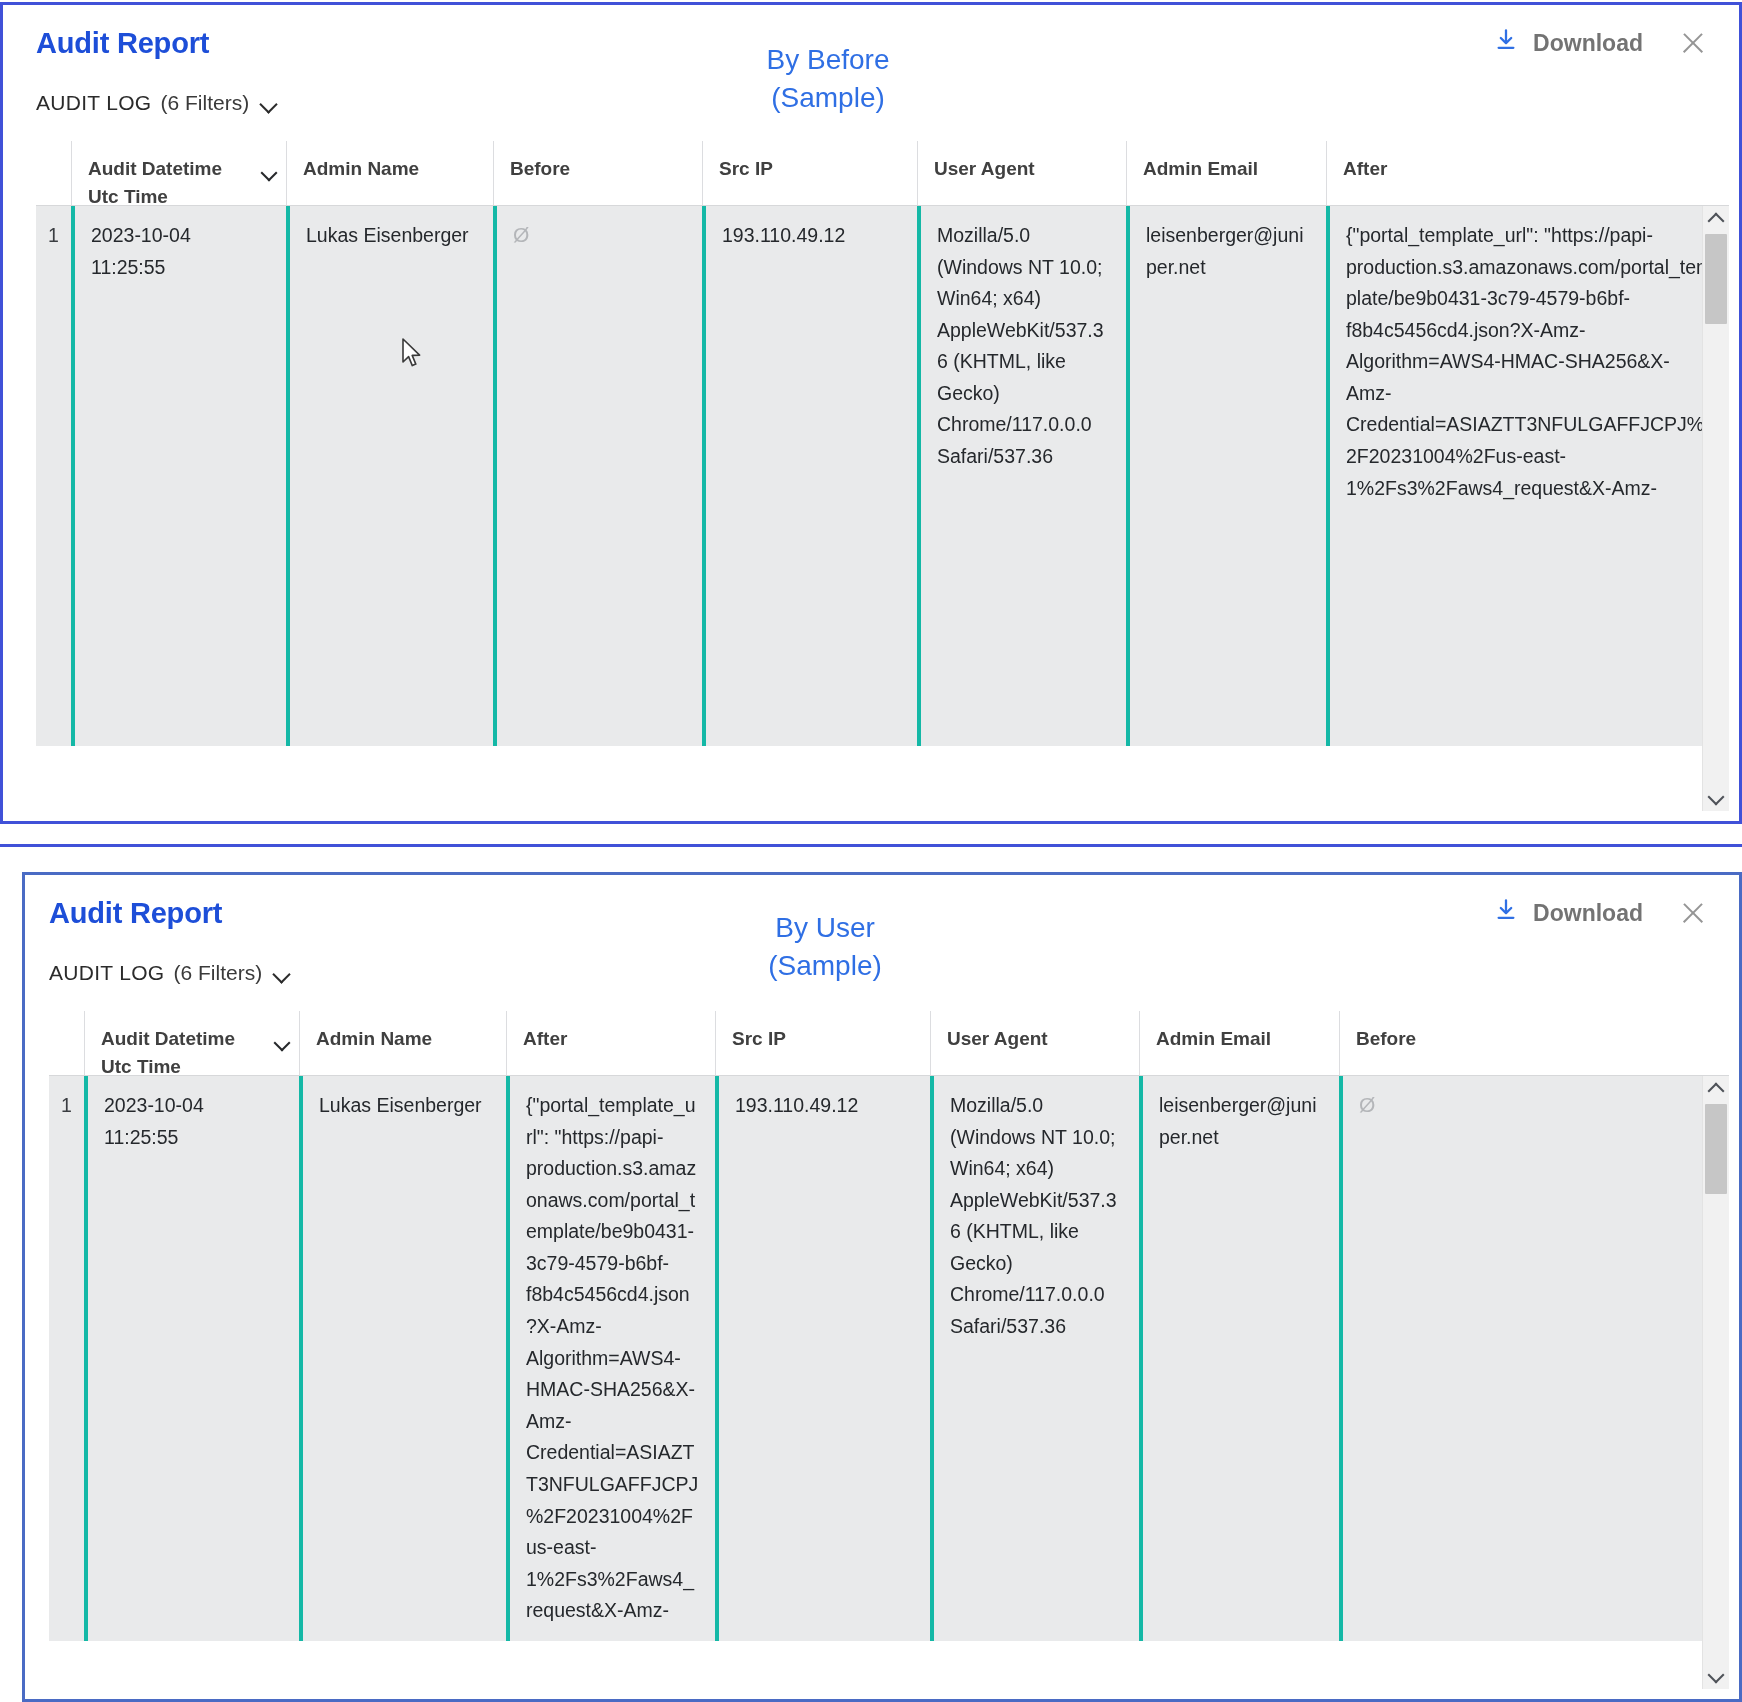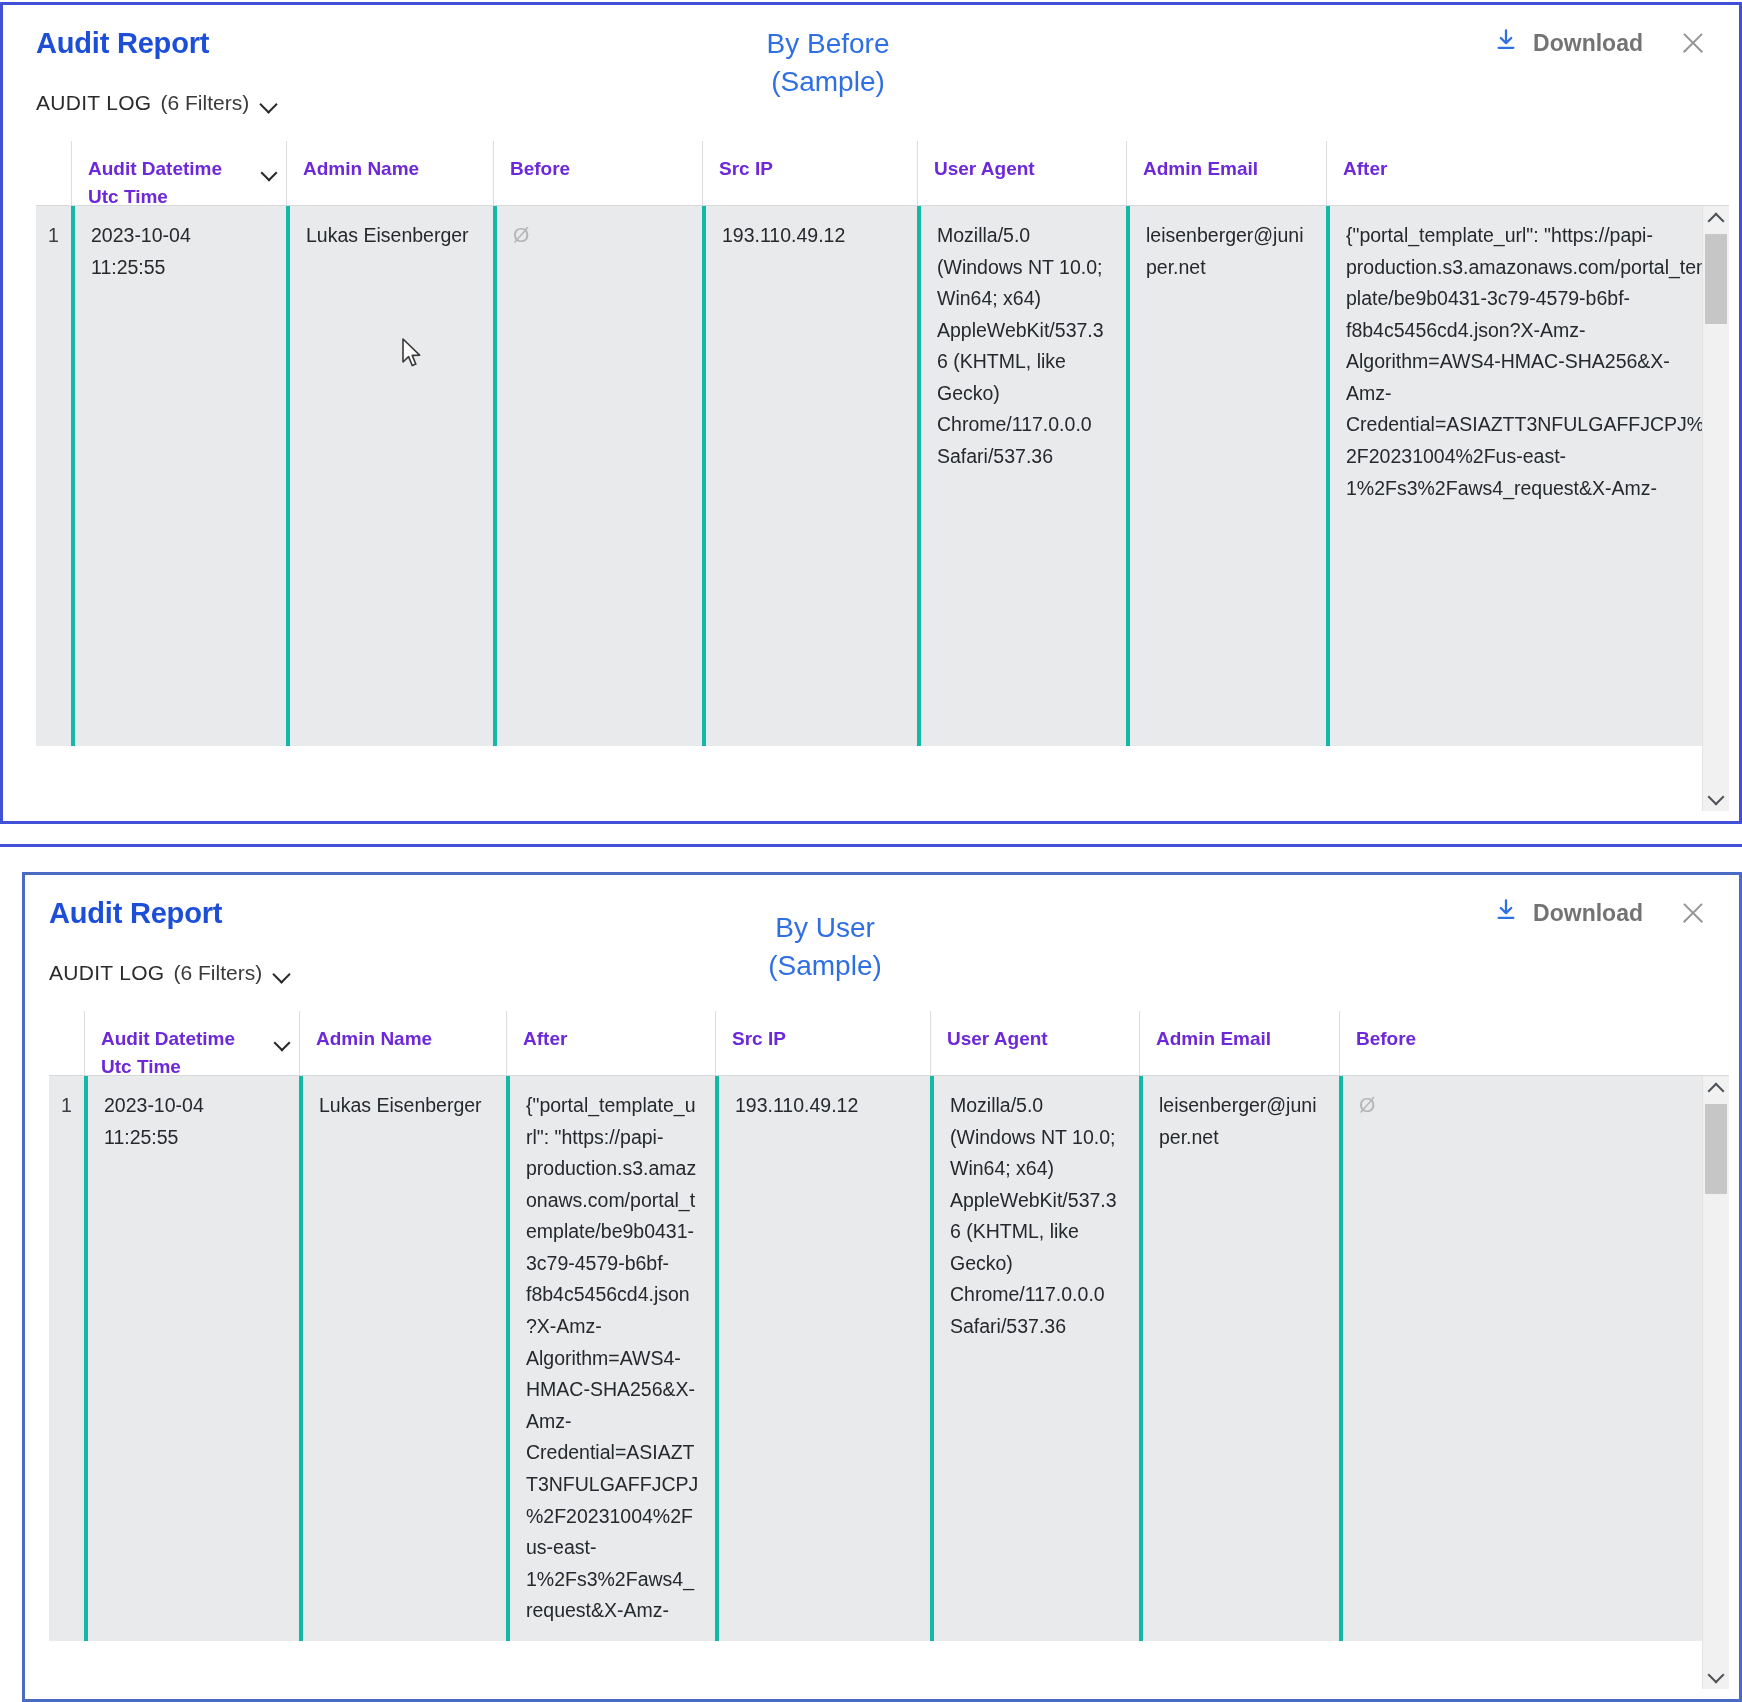--- a/index.html
+++ b/index.html
@@ -100,21 +100,21 @@
   
   .sample-cap {
     position: absolute;
     text-align: center;
     color: #2f6fe4;
     font-size: 28px;
     line-height: 1.34;
     font-weight: 400;
     white-space: nowrap;
   }
-  .panel--before .sample-cap { left: 645px; top: 20px; width: 360px; }
+  .panel--before .sample-cap { left: 645px; top: 36px; width: 360px; }
   .panel--after  .sample-cap { left: 620px; top: 34px; width: 360px; }
 
   
   .hdr-actions {
     position: absolute;
     display: flex;
     align-items: center;
     gap: 36px;
   }
   .panel--before .hdr-actions { right: 32px; top: 22px; }
@@ -164,21 +164,21 @@
     background: #ffffff;
     border-bottom: 1px solid #d7d8da;
     height: 65px;
     box-sizing: border-box;
   }
   .hcell {
     box-sizing: border-box;
     padding: 14px 0 0 16px;
     font-size: 19px;
     font-weight: 700;
-    color: #6d28d9;
+    color: #404040;
     border-left: 1px solid #dcdde0;
     position: relative;
     display: flex;
     align-items: flex-start;
     line-height: 1.45;
   }
   .hcell:first-child { border-left: none; }
   .hcell .htext { flex: 1; padding-right: 6px; }
   .hcell .hsort {
     width: 20px;

